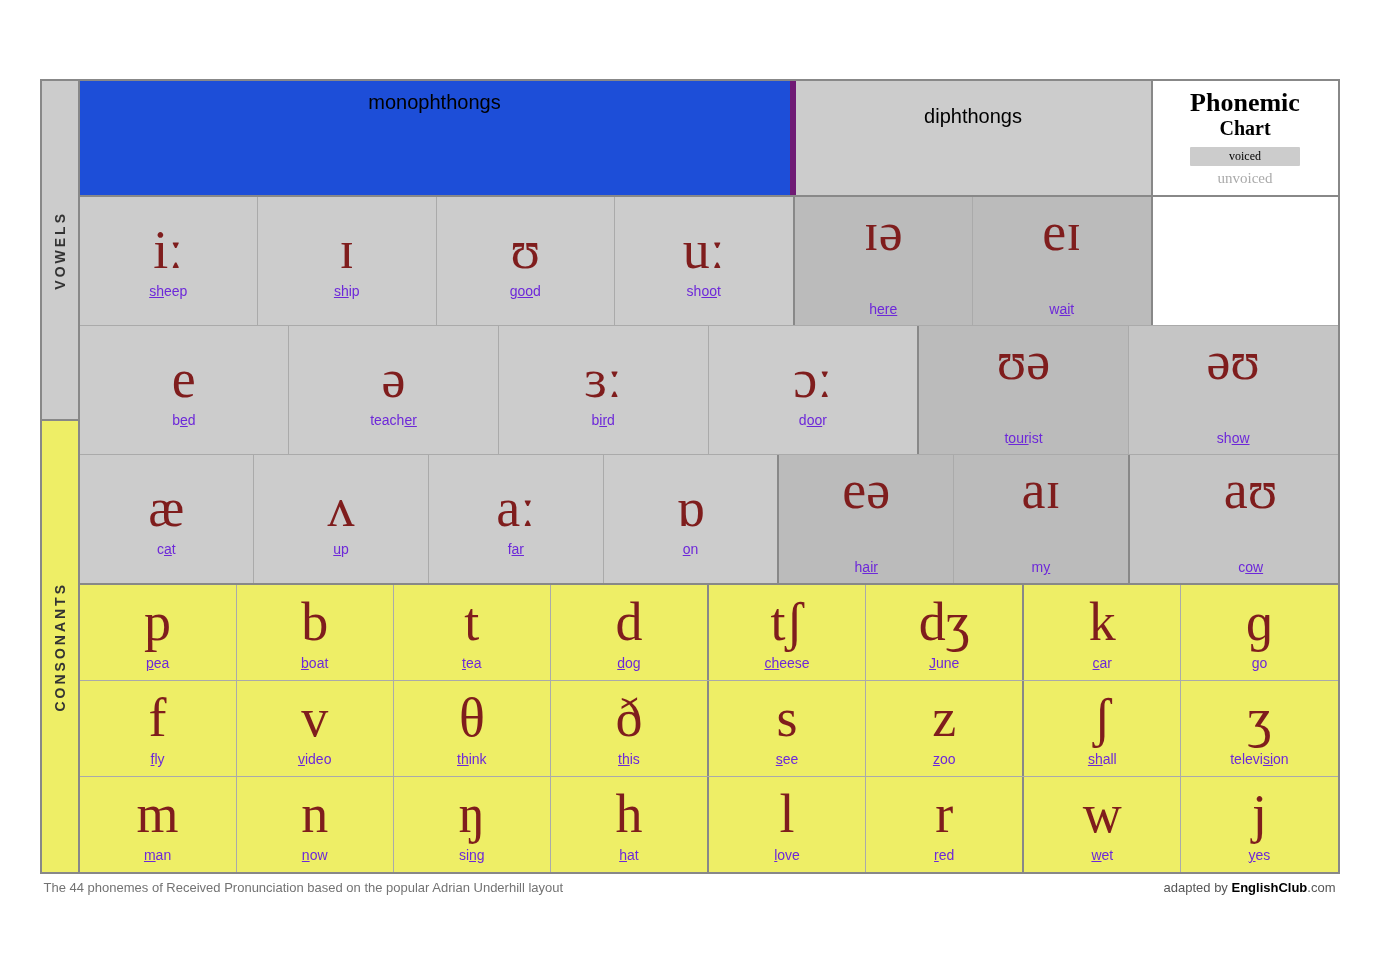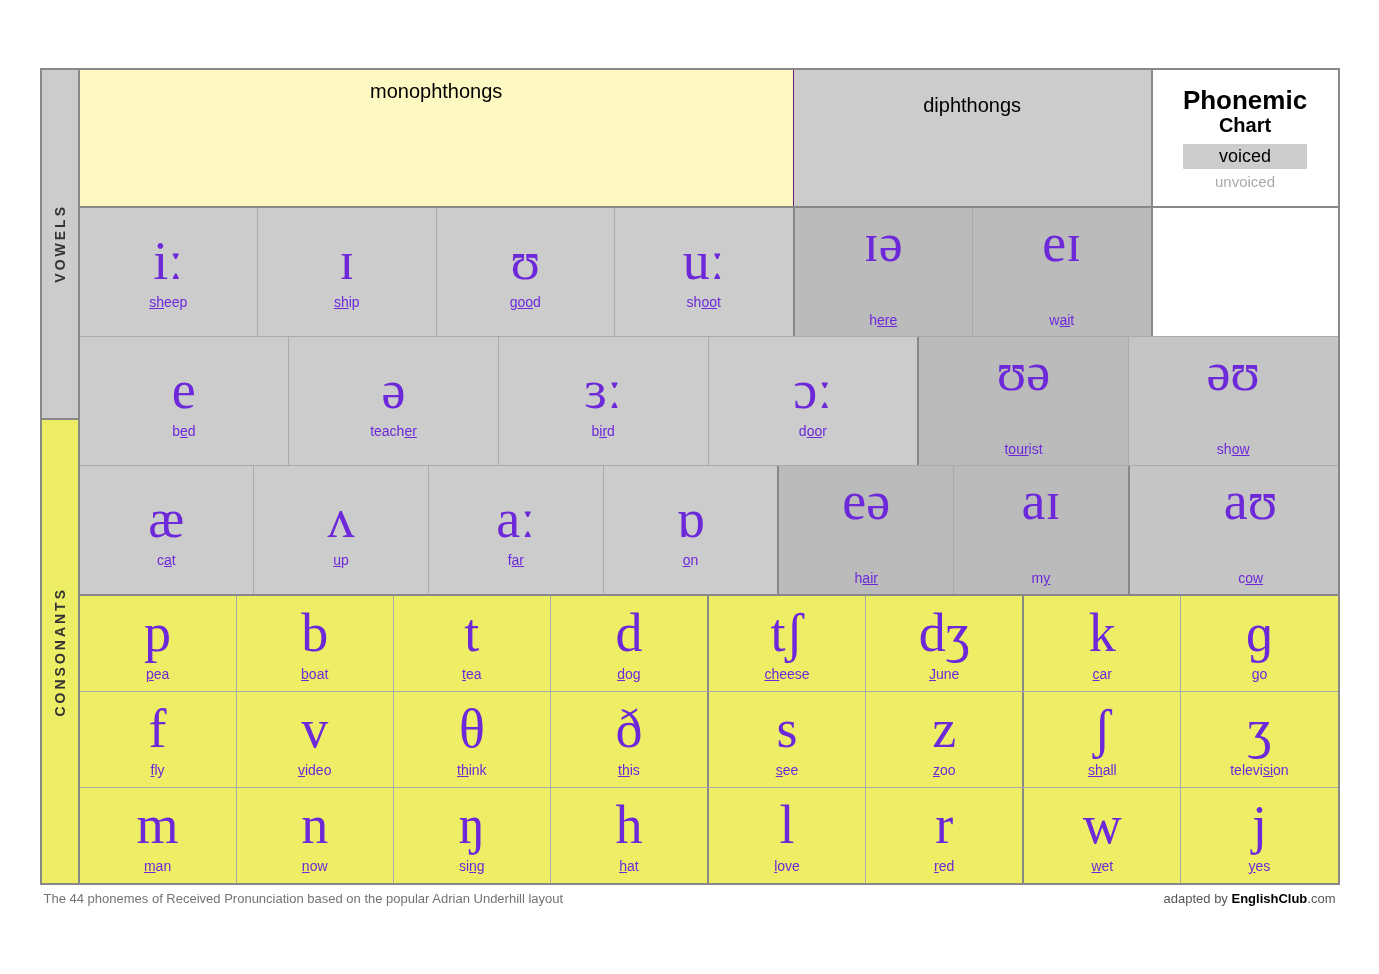--- a/index.html
+++ b/index.html
@@ -81,41 +81,42 @@
       flex: 1;
       display: flex;
       flex-direction: column;
     }
     .top-headers {
       display: flex;
       border-bottom: 2px solid #888;
     }
     .th-mono {
       flex: 4;
-      background: #fef9c3;
+      background: #1d4ed8;
       text-align: center;
       padding: 10px 0;
       font-size: 20px;
-      border-right: 1px solid #701a75;
+      border-right: 6px solid #701a75;
     }
     .th-diph {
       flex: 2;
       background: #ccc;
       text-align: center;
       padding: 24px 0;
       font-size: 20px;
       border-right: 2px solid #888;
     }
     .th-right {
       min-width: 185px;
       background: #fff;
       display: flex;
       flex-direction: column;
       align-items: center;
-      padding: 16px 10px;
+      padding: 8px 10px;
+      font-family: Liberation Serif, serif;
     }
     .data-rows {
       display: flex;
       flex-direction: column;
       flex: 1;
     }
     .data-row {
       display: flex;
       flex-direction: row;
       border-bottom: 1px solid #aaa;
@@ -133,21 +134,21 @@
       border-right: 1px solid #aaa;
       min-height: 95px;
     }
     .dc:last-child { border-right: none; }
     
     .bg-vowel { background: #ccc; }
     .bg-diph { background: #bbb; gap: 36px; }
     .bg-cons { background: #eeee66; }
 
     
-    .sym { font-family: 'Times New Roman', serif; font-size: 54px; line-height: 1; color: #6d28d9; text-align: center; }
+    .sym { font-family: 'Times New Roman', serif; font-size: 54px; line-height: 1; color: #7f1d1d; text-align: center; }
     .word { font-size: 14px; color: #6d28d9; margin-top: 6px; text-decoration: none; }
 
     
     .dc.border-right-strong { border-right: 2px solid #888 !important; }
   </style>
 </head>
 <body>
 
 <div class="page-wrapper">
   <div class="chart-outer">
@@ -167,21 +168,21 @@
         <div class="th-mono">
           <span>monophthongs</span>
         </div>
         <div class="th-diph">
           <span>diphthongs</span>
         </div>
         <div class="th-right">
           <div style="text-align:center;">
             <div style="font-size:26px;font-weight:bold;line-height:1.1;">Phonemic</div>
             <div style="font-size:20px;font-weight:bold;line-height:1.1;margin-bottom:8px;">Chart</div>
-            <div style="background:#ccc;padding:2px 20px;font-size:18px;margin-bottom:4px;border-radius:1px;">voiced</div>
+            <div style="background:#ccc;padding:2px 20px;font-size:12px;margin-bottom:4px;border-radius:1px;">voiced</div>
             <div style="color:#aaa;font-size:15px;">unvoiced</div>
           </div>
         </div>
       </div>
 
       <div class="data-rows">
 
         <div class="data-row" style="flex:1;">
           <div class="dc bg-vowel">
             <span class="sym">iː</span>

